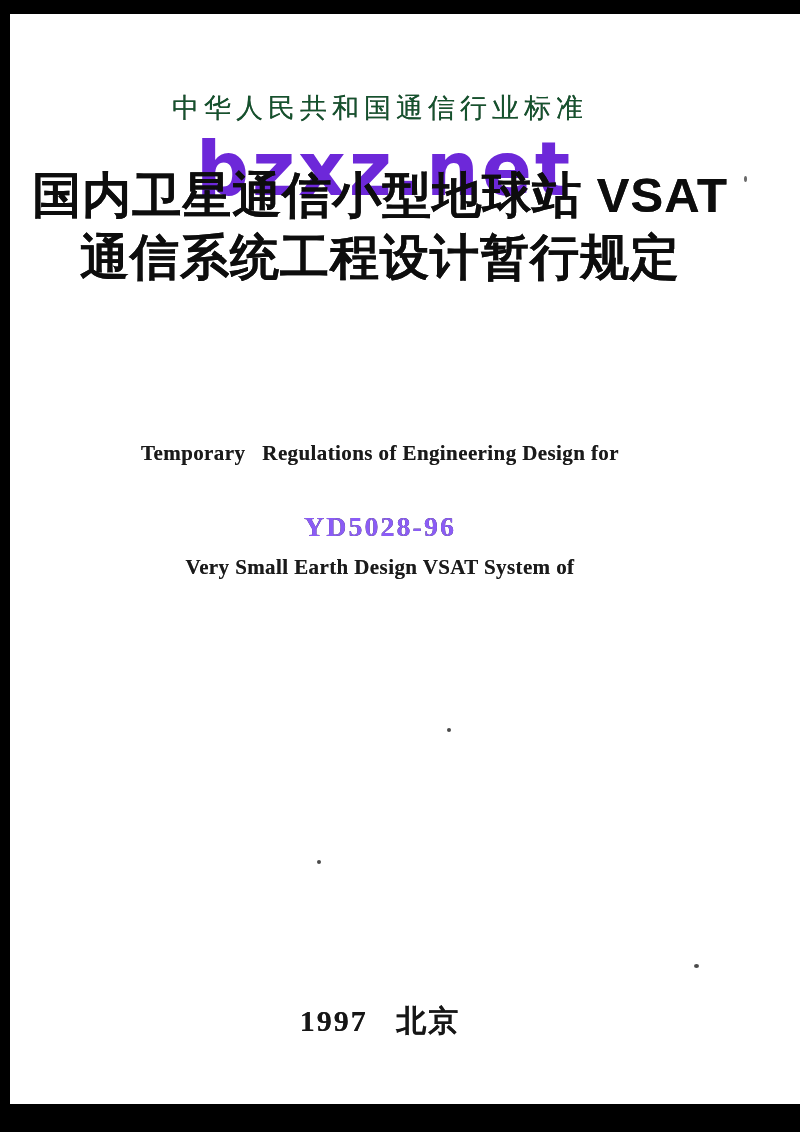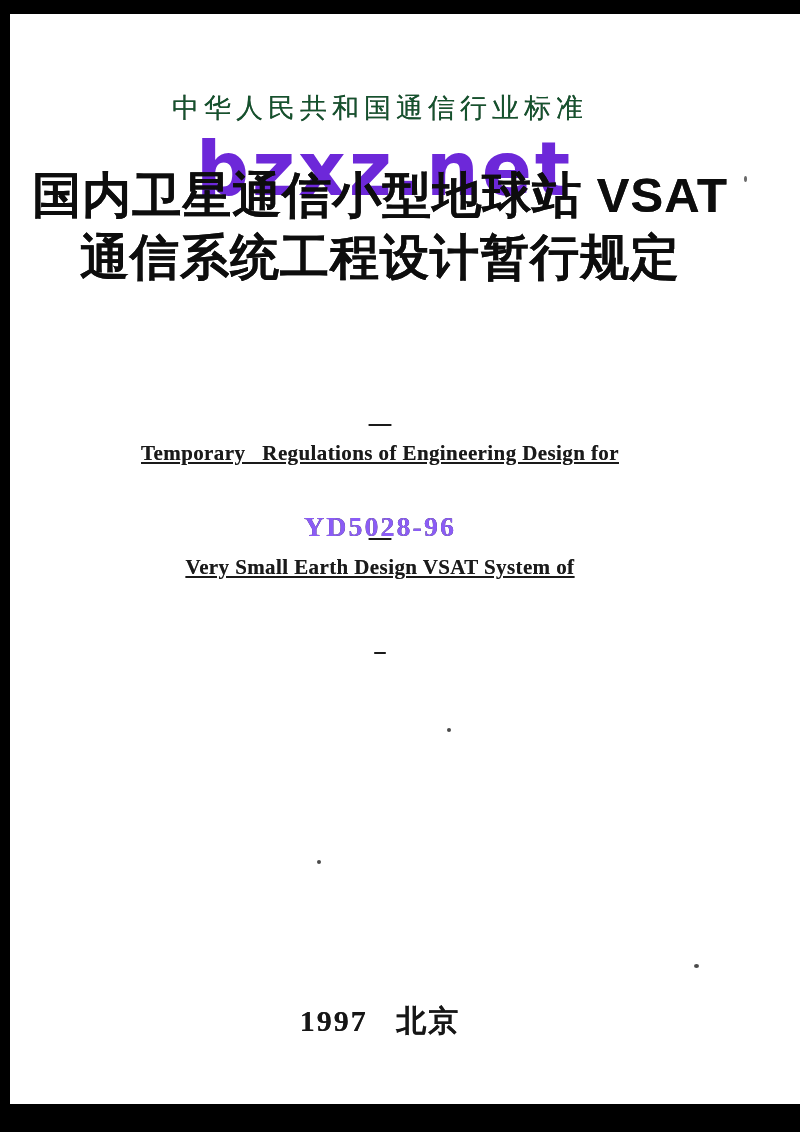--- a/index.html
+++ b/index.html
@@ -60,21 +60,20 @@
   }
   .english-title {
     top: 358px;
     font-size: 21px;
     font-weight: bold;
     line-height: 38px;
     letter-spacing: 0.4px;
     color: #1a1a1a;
     white-space: pre;
     text-shadow: 0 0 0.4px rgba(20,20,20,0.6);
-    text-decoration: underline;
   }
   .std-number {
     top: 511px;
     font-size: 28px;
     font-weight: bold;
     letter-spacing: 2px;
     color: #8b5cf6;
     text-shadow: 0 0 0.5px rgba(0,0,0,0.8);
   }
   .footer-line {

